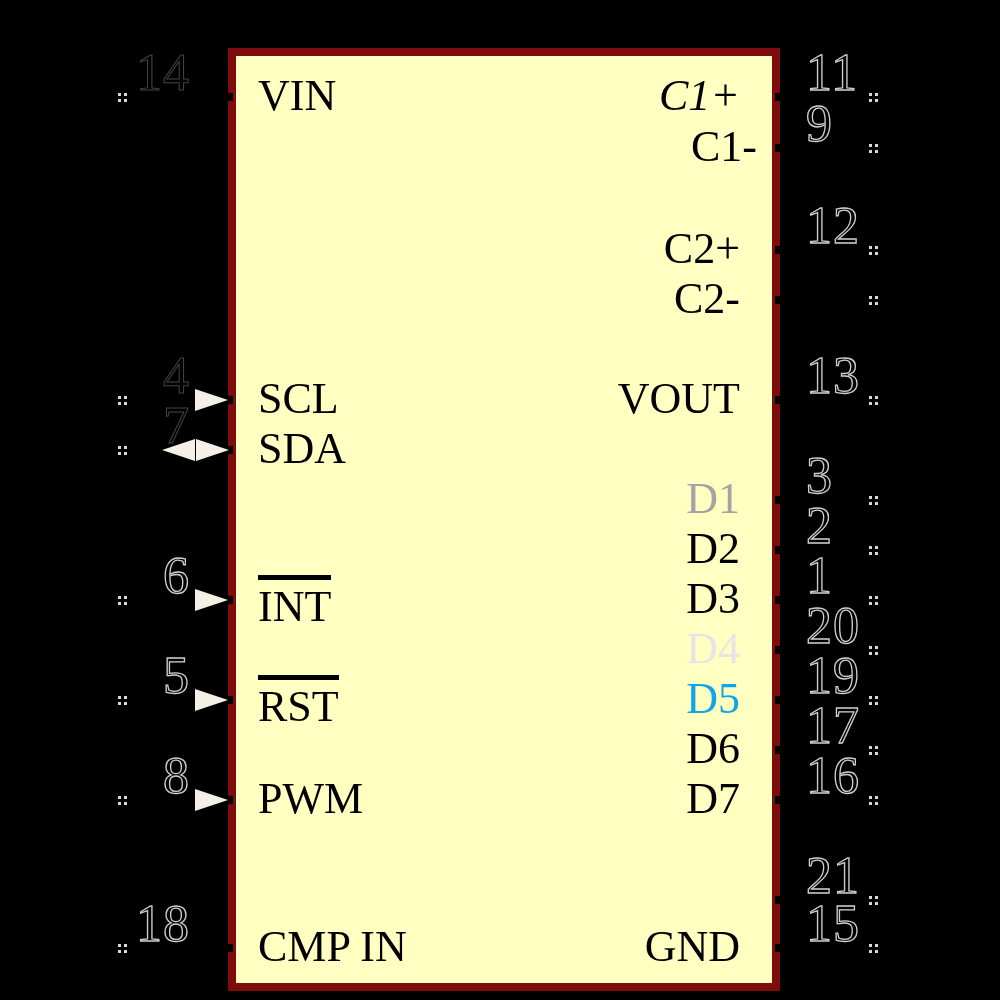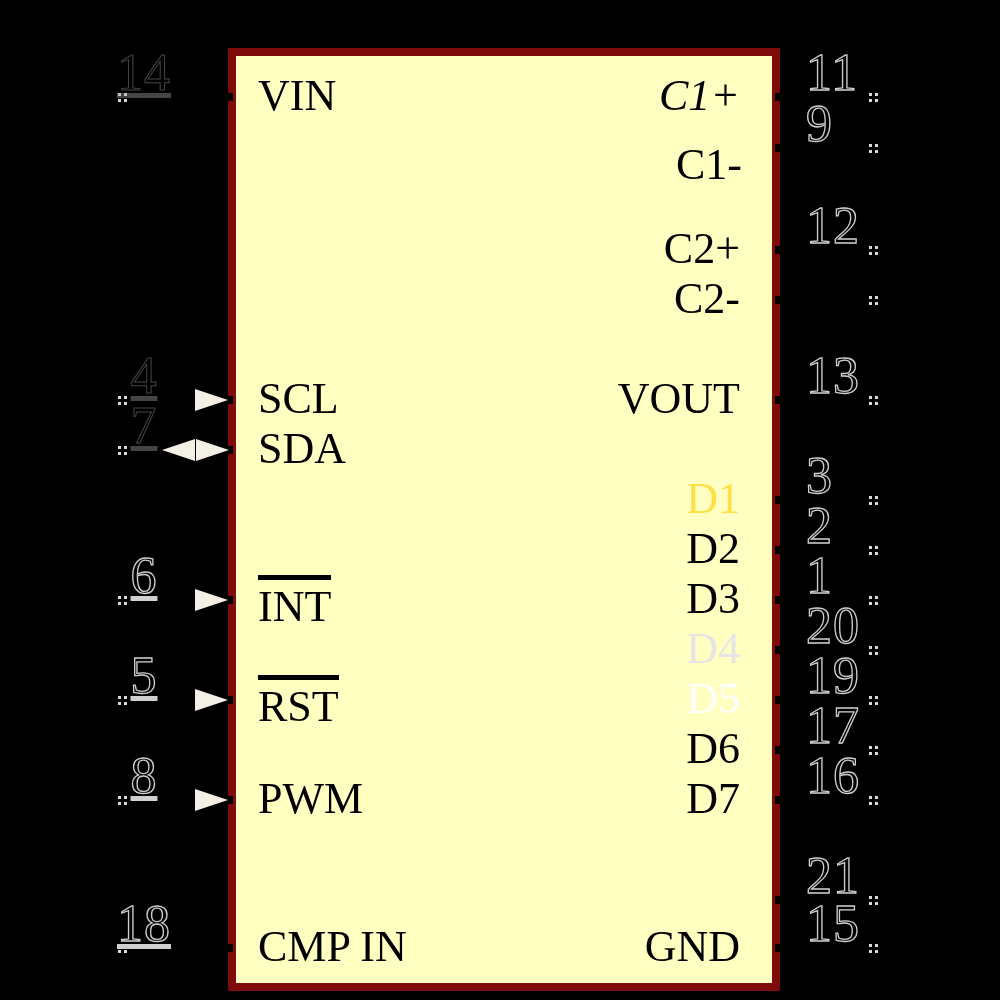--- a/index.html
+++ b/index.html
@@ -9,21 +9,21 @@
   .pin-line{position:absolute;height:2px;}
   .pin-notch{position:absolute;width:9px;height:8px;background:#000;}
   .pin-marker{position:absolute;width:9px;height:9px;background:
       linear-gradient(#d8d8d8,#d8d8d8) 0 0/3px 3px no-repeat,
       linear-gradient(#d8d8d8,#d8d8d8) 6px 0/3px 3px no-repeat,
       linear-gradient(#d8d8d8,#d8d8d8) 0 6px/3px 3px no-repeat,
       linear-gradient(#d8d8d8,#d8d8d8) 6px 6px/3px 3px no-repeat;}
   .pin-number{position:absolute;font-size:52px;line-height:52px;color:#000;
       -webkit-text-stroke:1.3px #cfcfcf;letter-spacing:1px;}
   .pin-number.dim{-webkit-text-stroke:1px rgba(170,170,170,0.40);}
-  .pin-number.left{width:92px;text-align:center;text-decoration:underline;}
+  .pin-number.left{width:92px;text-align:right;}
   .pin-number.right{width:90px;text-align:left;}
   .pin-label{position:absolute;font-size:44px;line-height:48px;color:#000;white-space:pre;}
   .pin-label.right{text-align:right;}
   .ov{display:inline-block;border-top:5px solid #000;padding-top:3px;}
   .arr{position:absolute;width:0;height:0;border-top:11px solid transparent;
        border-bottom:11px solid transparent;}
   .arr.r{border-left:33px solid transparent;}
   .arr.l{border-right:33px solid transparent;}
 </style>
 </head>
@@ -74,60 +74,60 @@
     <div class="pin-label" style="left: 258px; top: 923px; color: rgb(0, 0, 0);"><span>CMP IN</span></div>
     <div class="pin-line" style="left: 779px; top: 96px; width: 96px; background: rgb(0, 0, 0);"></div>
     <div class="pin-marker" style="left: 869px; top: 93px;"></div>
     <div class="pin-notch" style="left: 775px; top: 93px;"></div>
     <div class="pin-number right" style="left: 806px; top: 47px;">11</div>
     <div class="pin-label right" style="left: 450px; width: 290px; top: 72px; color: rgb(0, 0, 0); font-style: italic;">C1+</div>
     <div class="pin-line" style="left: 779px; top: 147px; width: 96px; background: rgb(0, 0, 0);"></div>
     <div class="pin-marker" style="left: 869px; top: 144px;"></div>
     <div class="pin-notch" style="left: 775px; top: 144px;"></div>
     <div class="pin-number right" style="left: 806px; top: 98px;">9</div>
-    <div class="pin-label right" style="left: 452px; width: 290px; top: 123px; color: rgb(0, 0, 0); margin-top: 18px;">C1-</div>
+    <div class="pin-label right" style="left: 467px; width: 290px; top: 123px; color: rgb(0, 0, 0);">C1-</div>
     <div class="pin-line" style="left: 779px; top: 249px; width: 96px; background: rgb(0, 0, 0);"></div>
     <div class="pin-marker" style="left: 869px; top: 246px;"></div>
     <div class="pin-notch" style="left: 775px; top: 246px;"></div>
     <div class="pin-number right" style="left: 806px; top: 200px;">12</div>
     <div class="pin-label right" style="left: 450px; width: 290px; top: 225px; color: rgb(0, 0, 0);">C2+</div>
     <div class="pin-line" style="left: 779px; top: 299px; width: 96px; background: rgb(0, 0, 0);"></div>
     <div class="pin-marker" style="left: 869px; top: 296px;"></div>
     <div class="pin-notch" style="left: 775px; top: 296px;"></div>
     <div class="pin-label right" style="left: 450px; width: 290px; top: 275px; color: rgb(0, 0, 0);">C2-</div>
     <div class="pin-line" style="left: 779px; top: 399px; width: 96px; background: rgb(0, 0, 0);"></div>
     <div class="pin-marker" style="left: 869px; top: 396px;"></div>
     <div class="pin-notch" style="left: 775px; top: 396px;"></div>
     <div class="pin-number right" style="left: 806px; top: 350px;">13</div>
     <div class="pin-label right" style="left: 450px; width: 290px; top: 375px; color: rgb(0, 0, 0);">VOUT</div>
     <div class="pin-line" style="left: 779px; top: 499px; width: 96px; background: rgb(0, 0, 0);"></div>
     <div class="pin-marker" style="left: 869px; top: 496px;"></div>
     <div class="pin-notch" style="left: 775px; top: 496px;"></div>
     <div class="pin-number right" style="left: 806px; top: 450px;">3</div>
-    <div class="pin-label right" style="left: 450px; width: 290px; top: 475px; color: #fde047;">D1</div>
+    <div class="pin-label right" style="left: 450px; width: 290px; top: 475px; color: #a3a3a3;">D1</div>
     <div class="pin-line" style="left: 779px; top: 549px; width: 96px; background: rgb(0, 0, 0);"></div>
     <div class="pin-marker" style="left: 869px; top: 546px;"></div>
     <div class="pin-notch" style="left: 775px; top: 546px;"></div>
     <div class="pin-number right" style="left: 806px; top: 500px;">2</div>
     <div class="pin-label right" style="left: 450px; width: 290px; top: 525px; color: rgb(0, 0, 0);">D2</div>
     <div class="pin-line" style="left: 779px; top: 599px; width: 96px; background: rgb(0, 0, 0);"></div>
     <div class="pin-marker" style="left: 869px; top: 596px;"></div>
     <div class="pin-notch" style="left: 775px; top: 596px;"></div>
     <div class="pin-number right" style="left: 806px; top: 550px;">1</div>
     <div class="pin-label right" style="left: 450px; width: 290px; top: 575px; color: rgb(0, 0, 0);">D3</div>
     <div class="pin-line" style="left: 779px; top: 649px; width: 96px; background: rgb(0, 0, 0);"></div>
     <div class="pin-marker" style="left: 869px; top: 646px;"></div>
     <div class="pin-notch" style="left: 775px; top: 646px;"></div>
     <div class="pin-number right" style="left: 806px; top: 600px;">20</div>
     <div class="pin-label right" style="left: 450px; width: 290px; top: 625px; color: #e5e5e5;">D4</div>
     <div class="pin-line" style="left: 779px; top: 699px; width: 96px; background: rgb(0, 0, 0);"></div>
     <div class="pin-marker" style="left: 869px; top: 696px;"></div>
     <div class="pin-notch" style="left: 775px; top: 696px;"></div>
     <div class="pin-number right" style="left: 806px; top: 650px;">19</div>
-    <div class="pin-label right" style="left: 450px; width: 290px; top: 675px; color: #ffffff;">D5</div>
+    <div class="pin-label right" style="left: 450px; width: 290px; top: 675px; color: #0ea5e9;">D5</div>
     <div class="pin-line" style="left: 779px; top: 749px; width: 96px; background: rgb(0, 0, 0);"></div>
     <div class="pin-marker" style="left: 869px; top: 746px;"></div>
     <div class="pin-notch" style="left: 775px; top: 746px;"></div>
     <div class="pin-number right" style="left: 806px; top: 700px;">17</div>
     <div class="pin-label right" style="left: 450px; width: 290px; top: 725px; color: rgb(0, 0, 0);">D6</div>
     <div class="pin-line" style="left: 779px; top: 799px; width: 96px; background: rgb(0, 0, 0);"></div>
     <div class="pin-marker" style="left: 869px; top: 796px;"></div>
     <div class="pin-notch" style="left: 775px; top: 796px;"></div>
     <div class="pin-number right" style="left: 806px; top: 750px;">16</div>
     <div class="pin-label right" style="left: 450px; width: 290px; top: 775px; color: rgb(0, 0, 0);">D7</div>

